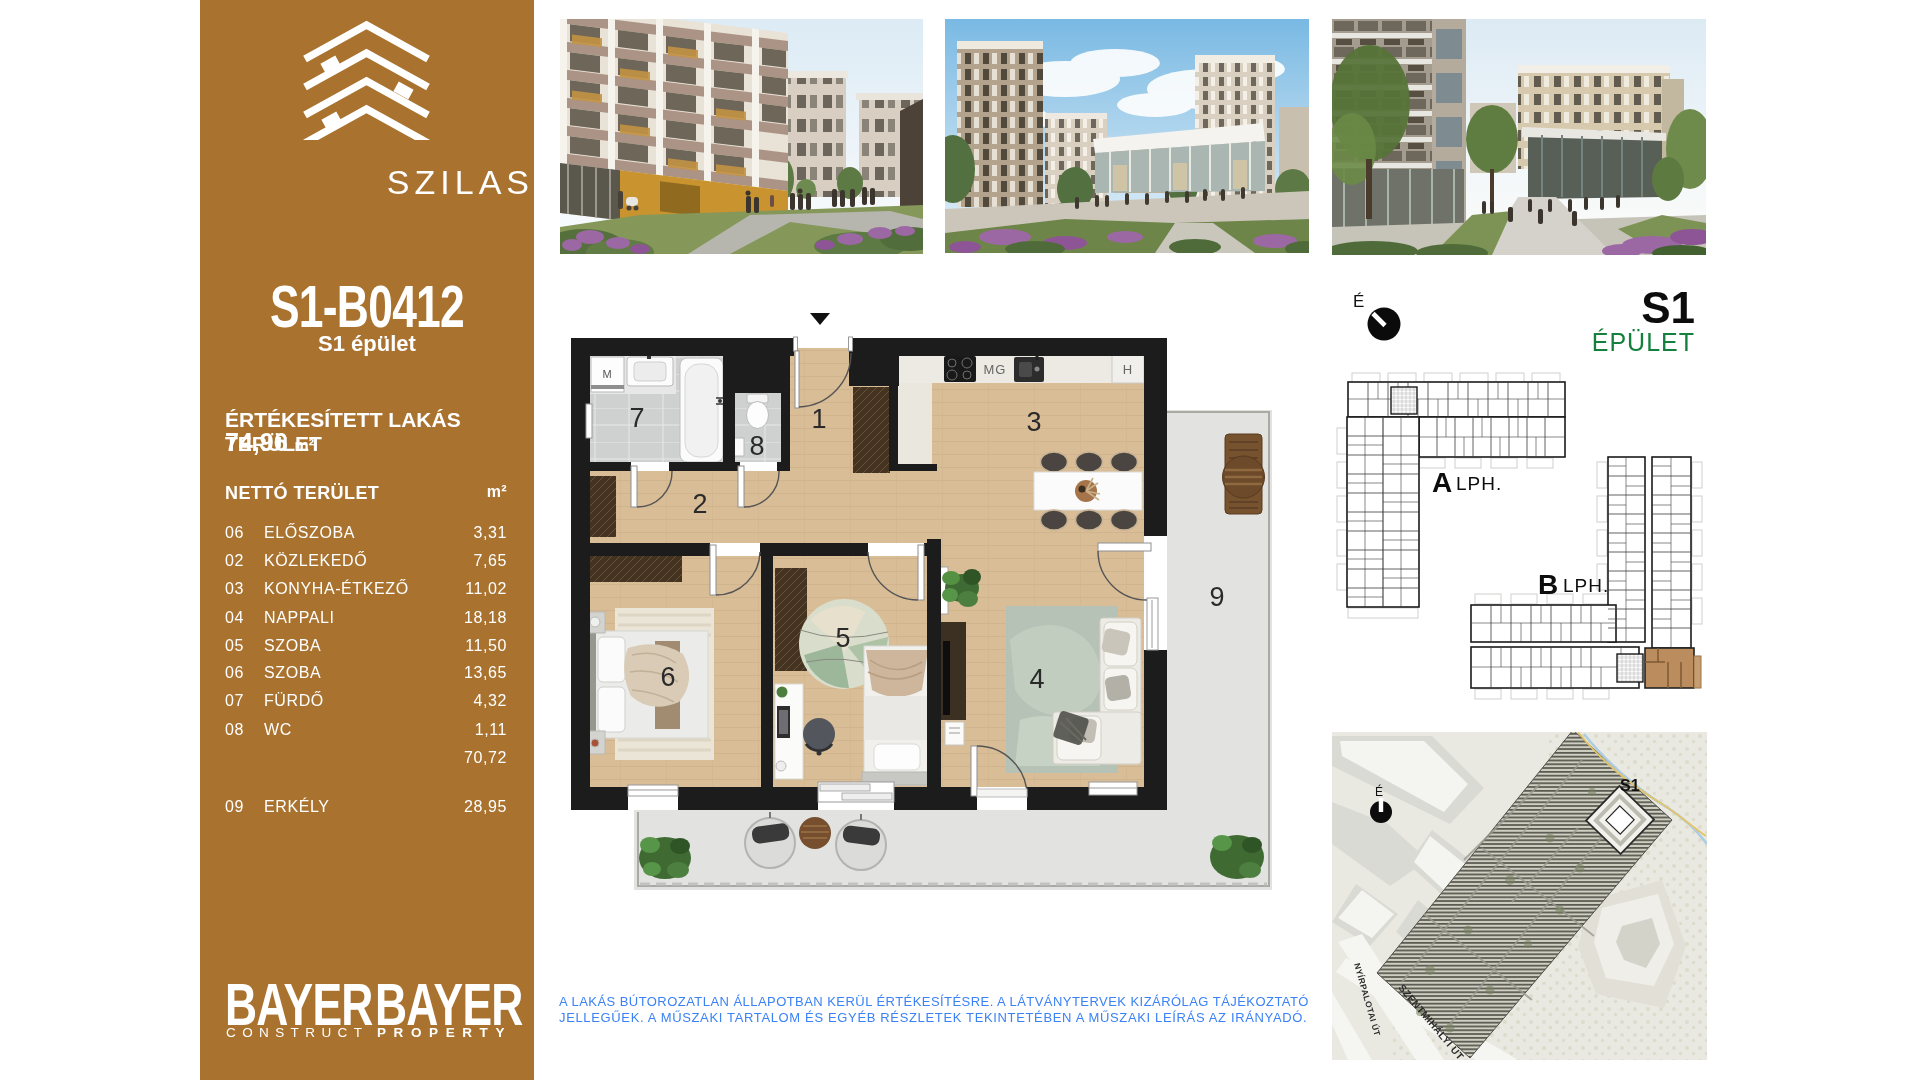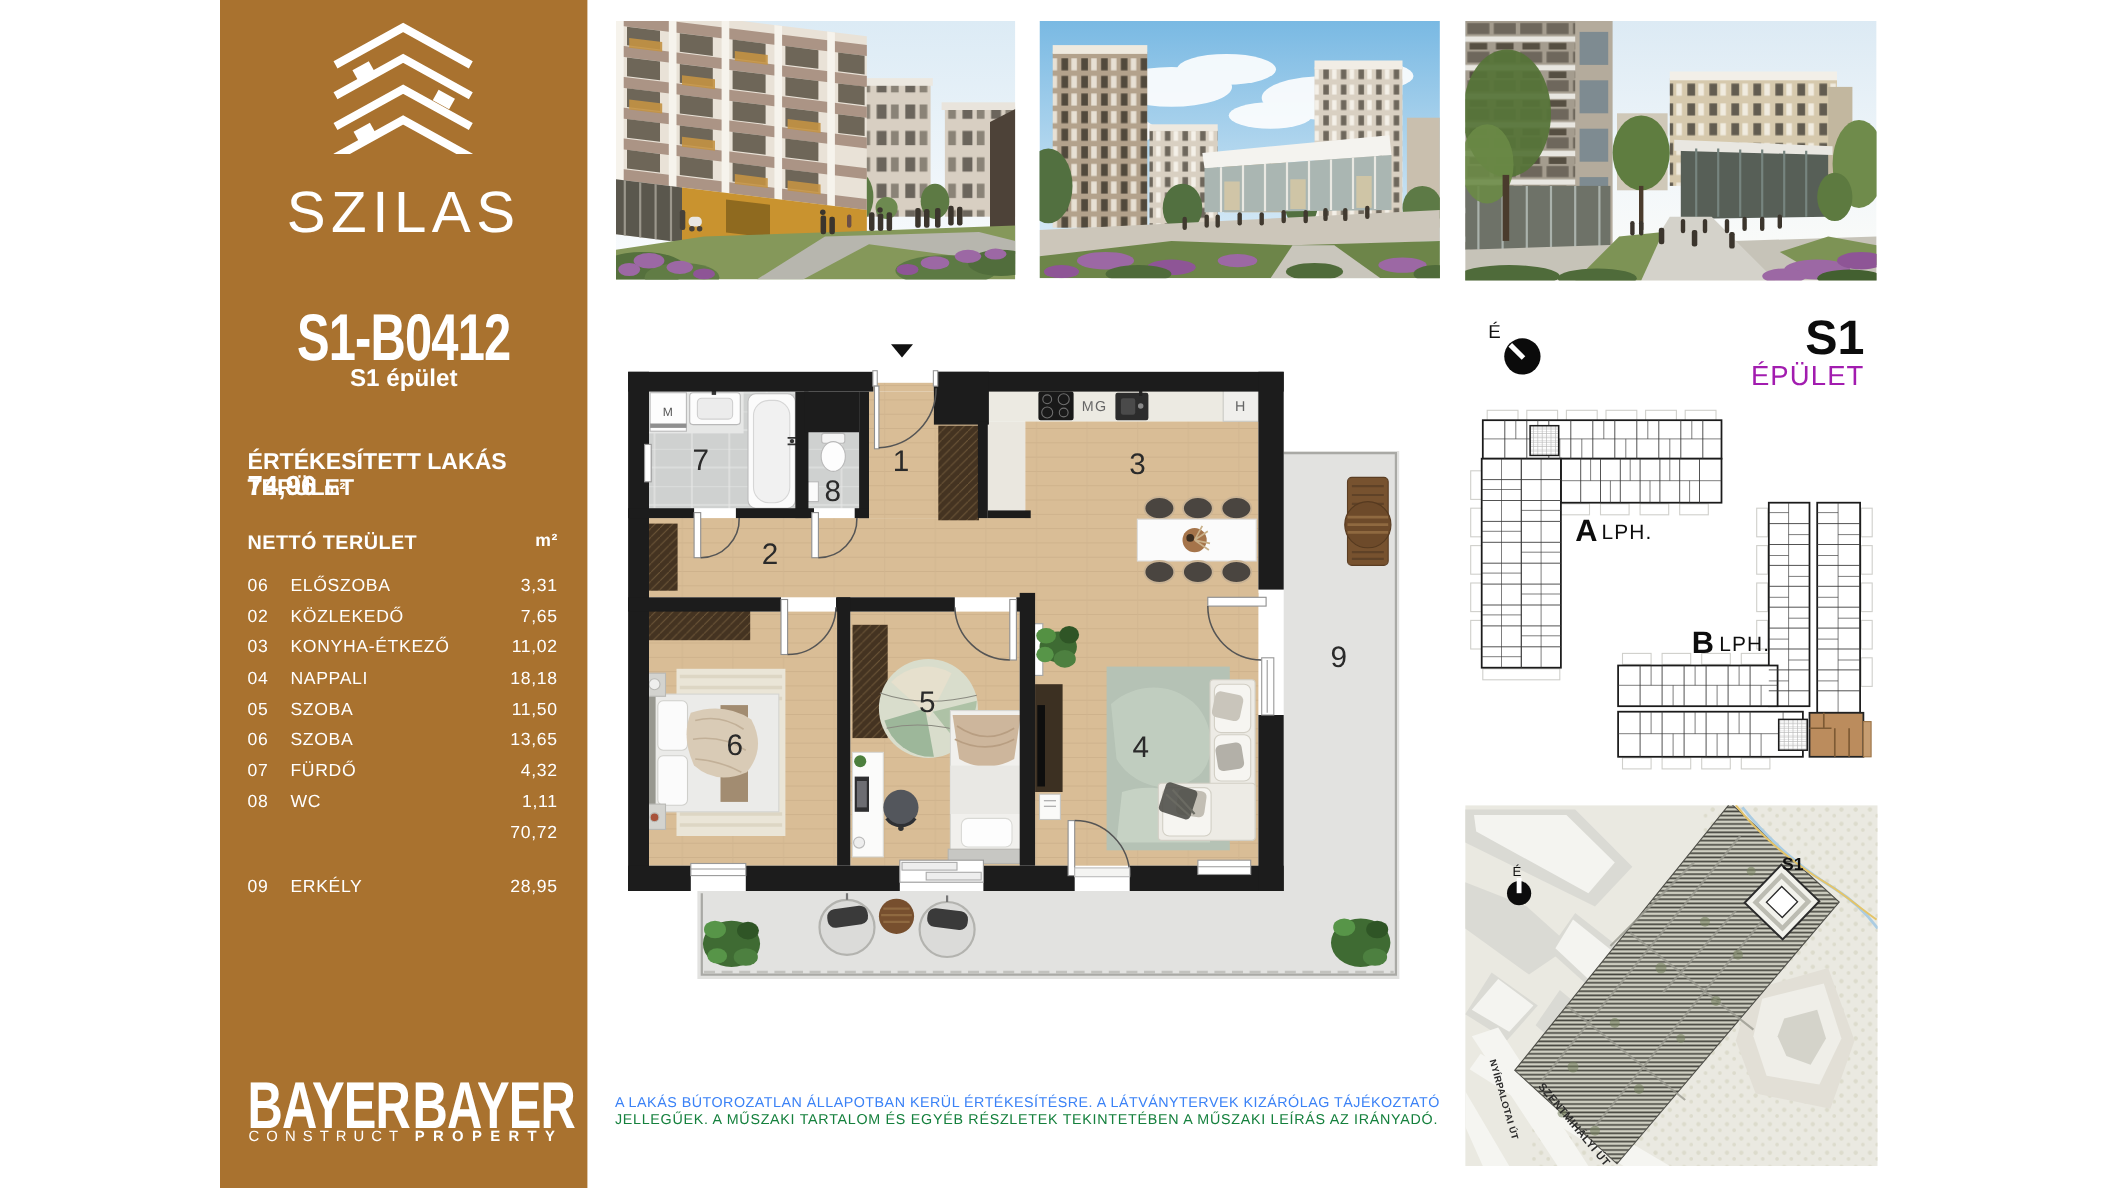--- a/index.html
+++ b/index.html
@@ -22,21 +22,21 @@
 <path d="M5,97 L66.5,63 L128,97"></path>
 <path d="M5,125 L66.5,91 L128,125"></path>
 </g>
 <g fill="#fff">
 <rect x="22" y="41" width="17" height="11" transform="rotate(-29 30.5 46.5)"></rect>
 <rect x="95" y="67" width="17" height="11" transform="rotate(29 103.5 72.5)"></rect>
 <rect x="23" y="97" width="17" height="11" transform="rotate(-29 31.5 102.5)"></rect>
 </g>
 </svg>
 
-<div class="abs" style="left:0;top:163px;width:334px;text-align:center;font-size:53px;letter-spacing:5px;font-weight:400">SZILAS</div>
+<div class="abs" style="left:0;top:163px;width:334px;text-align:right;font-size:34px;letter-spacing:5px;font-weight:400">SZILAS</div>
 
 <div class="abs" style="left:0;top:272px;width:334px;text-align:center;font-size:60px;font-weight:700;letter-spacing:-1px;transform:scaleX(.74);transform-origin:center top">S1-B0412</div>
 
 <div class="abs" style="left:0;top:331px;width:334px;text-align:center;font-size:22px;font-weight:700">S1 épület</div>
 
 <div class="abs" style="left:25px;top:408px;font-size:21px;font-weight:700;letter-spacing:0px">ÉRTÉKESÍTETT LAKÁS TERÜLET</div>
 <div class="abs" style="left:25px;top:428px;font-size:25px;font-weight:700">74,96&nbsp;<span style="font-size:16px;font-weight:700">m²</span></div>
 
 <div class="abs" style="left:25px;top:483px;width:282px;font-size:18px;font-weight:700;letter-spacing:.4px">NETTÓ TERÜLET<span style="position:absolute;right:0;font-size:16px">m²</span></div>
 
@@ -804,21 +804,21 @@
 </g>
 </svg>
 
 <div class="abs" style="left:1353px;top:292px;font-size:17px;color:#111">É</div>
 <svg class="abs" style="left:1366px;top:306px" width="36" height="36" viewBox="0 0 36 36">
 <circle cx="18" cy="18" r="16.5" fill="#0b0b0b"></circle>
 <path d="M7,7.5 L19,19.5" stroke="#fff" stroke-width="4.6"></path>
 </svg>
 
 <div class="abs" style="left:1495px;top:283px;width:200px;text-align:right;font-size:44px;font-weight:800;letter-spacing:0px;color:#0c0c0c">S1</div>
-<div class="abs" style="left:1495px;top:328px;width:200px;text-align:right;font-size:25px;font-weight:400;letter-spacing:1px;color:#a21caf">ÉPÜLET</div>
+<div class="abs" style="left:1495px;top:328px;width:200px;text-align:right;font-size:25px;font-weight:400;letter-spacing:1px;color:#15803d">ÉPÜLET</div>
 
 <svg id="keyplan" class="abs" style="left:1330px;top:370px" width="380" height="330" viewBox="1330 370 380 330">
 <defs>
 <pattern id="st" width="4" height="4" patternUnits="userSpaceOnUse">
         <rect width="4" height="4" fill="#fff"></rect>
         <path d="M0,0H4M0,2H4M2,0V4" stroke="#b8b8b8" stroke-width="0.6"></path>
       </pattern>
 </defs>
 <g stroke="#cfcfcb" fill="none" stroke-width="1">
 
@@ -997,13 +997,13 @@
       <text x="43" y="64" font-size="12" fill="#111" font-family="Liberation Sans,sans-serif">É</text>
       <circle cx="49" cy="80" r="11" fill="#0c0c0c"></circle>
       <rect x="46.8" y="66" width="4.4" height="14" fill="#fff"></rect>
     </g>
 
 <text x="22" y="232" font-size="8.5" font-weight="700" fill="#2b2b2b" letter-spacing=".4" font-family="Liberation Sans,sans-serif" transform="rotate(74 22 232)">NYÍRPALOTAI ÚT</text>
 <text x="66" y="256" font-size="10" font-weight="700" fill="#2b2b2b" letter-spacing=".4" font-family="Liberation Sans,sans-serif" transform="rotate(50 66 256)">SZENTMIHÁLYI ÚT</text>
 </svg>
 
 <div class="abs" style="left:559px;top:994px;width:775px;font-size:13px;letter-spacing:0.45px;color:#3b82f6;white-space:nowrap">A LAKÁS BÚTOROZATLAN ÁLLAPOTBAN KERÜL ÉRTÉKESÍTÉSRE. A LÁTVÁNYTERVEK KIZÁRÓLAG TÁJÉKOZTATÓ</div>
-<div class="abs" style="left:559px;top:1010px;width:775px;font-size:13px;letter-spacing:0.65px;color:#15803d;white-space:nowrap">JELLEGŰEK. A MŰSZAKI TARTALOM ÉS EGYÉB RÉSZLETEK TEKINTETÉBEN A MŰSZAKI LEÍRÁS AZ IRÁNYADÓ.</div>
+<div class="abs" style="left:559px;top:1010px;width:775px;font-size:13px;letter-spacing:0.65px;color:#3b82f6;white-space:nowrap">JELLEGŰEK. A MŰSZAKI TARTALOM ÉS EGYÉB RÉSZLETEK TEKINTETÉBEN A MŰSZAKI LEÍRÁS AZ IRÁNYADÓ.</div>
 
 </body></html>

